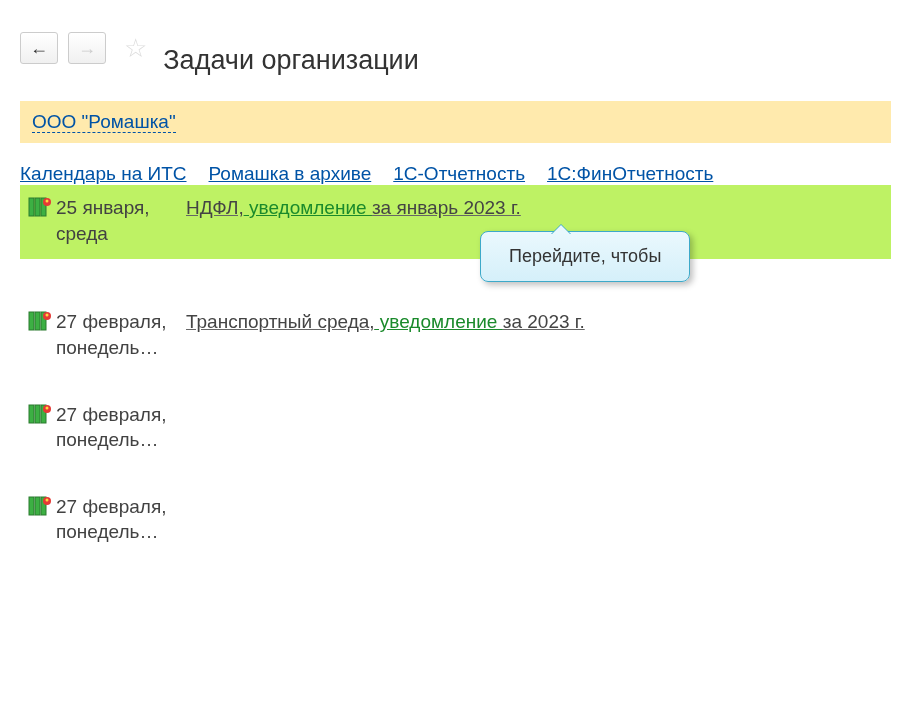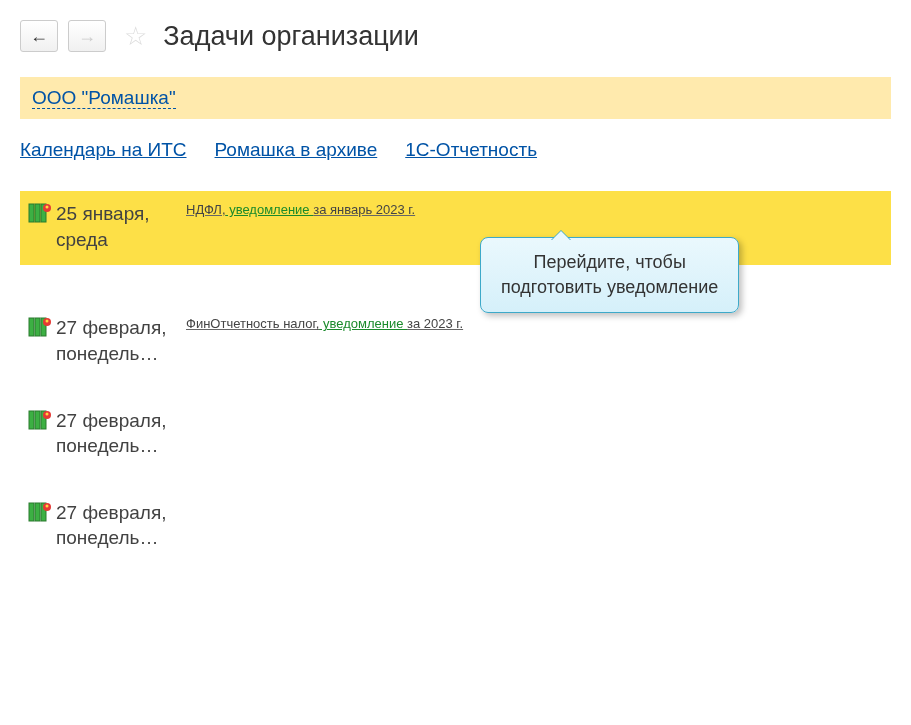--- a/index.html
+++ b/index.html
@@ -39,37 +39,38 @@
       font-size: 26px;
       color: #ddd;
       margin-left: 8px;
       cursor: pointer;
     }
     .page-title {
       font-size: 27px;
       font-weight: normal;
       color: #333;
       margin-left: 6px;
+      margin-top: 25px;
     }
     .org-bar {
       background: #ffeaad;
       padding: 10px 12px;
       margin-bottom: 12px;
     }
     .org-link {
       color: #0053a6;
       border-bottom: 1px dashed #0053a6;
       text-decoration: none;
       cursor: pointer;
       font-size: 19px;
     }
     .links-row {
-      padding: 8px 0 30px 0;
-      display: flex;
-      gap: 28px;
+      padding: 8px 0 0 0;
+      display: flex;
+      gap: 22px;
       flex-wrap: wrap;
       text-align: center;
     }
     .top-link {
       color: #0053a6;
       text-decoration: underline;
       cursor: pointer;
       font-size: 19px;
     }
     .task-list {
@@ -77,59 +78,59 @@
       flex-direction: column;
     }
     .task-row {
       display: flex;
       align-items: flex-start;
       padding: 10px 8px 12px 8px;
       border-bottom: 1px solid transparent;
       position: relative;
     }
     .task-row.highlighted {
-      background: #fde047;
+      background: #bef264;
     }
     .task-icon {
       width: 28px;
       flex-shrink: 0;
       position: relative;
     }
     .task-date {
       width: 130px;
       flex-shrink: 0;
       color: #424242;
       font-size: 19px;
       line-height: 1.35;
       padding-right: 6px;
     }
     .task-name {
       flex: 1;
-      font-size: 13px;
+      font-size: 19px;
       line-height: 1.4;
     }
     .task-link-underline {
       text-decoration: underline;
       text-decoration-color: #666;
       color: #444;
       cursor: pointer;
     }
     .task-link-green {
       color: #1a8a2b;
       text-decoration: underline;
       cursor: pointer;
     }
     .tooltip {
       position: absolute;
       top: 46px;
       left: 460px;
       background: linear-gradient(#eaf8fd, #d5f0fa);
       border: 1px solid #3da9c9;
       border-radius: 8px;
-      padding: 12px 20px;
+      padding: 12px 28px;
       color: #333;
       font-size: 18px;
       text-align: center;
       line-height: 1.4;
       box-shadow: 3px 3px 6px rgba(0,0,0,0.25);
       z-index: 10;
       white-space: nowrap;
     }
     .tooltip::before {
       content: "";
@@ -166,57 +167,57 @@
 </div>
 
 <div class="org-bar">
   <a class="org-link">ООО "Ромашка"</a>
 </div>
 
 <div class="links-row">
   <a class="top-link">Календарь на ИТС</a>
   <a class="top-link">Ромашка в архиве</a>
   <a class="top-link">1С-Отчетность</a>
+  <a class="top-link">1С:ФинОтчетность</a>
 </div>
 
 <div class="task-list">
 
   <div class="task-row highlighted">
     <div class="task-icon">
       <svg class="books-svg" width="24" height="24" viewBox="0 0 24 24">
         <rect x="1" y="3" width="5" height="18" fill="#3cb043" stroke="#2a7a2f" stroke-width="1"></rect>
         <rect x="7" y="3" width="5" height="18" fill="#3cb043" stroke="#2a7a2f" stroke-width="1"></rect>
         <rect x="13" y="3" width="5" height="18" fill="#3cb043" stroke="#2a7a2f" stroke-width="1"></rect>
         <circle cx="19" cy="7" r="4" fill="#e53935"></circle>
         <circle cx="19" cy="6" r="1.5" fill="#ffd740"></circle>
       </svg>
     </div>
     <div class="task-date">25 января, среда</div>
     <div class="task-name">
       <span class="task-link-underline"><span>НДФЛ,</span><span class="task-link-green"> уведомление </span><span>за январь 2023 г.</span></span>
     </div>
     <div class="tooltip">
       <span>Перейдите, чтобы</span><br>
-      <span>подготовить уведомление</span>
     </div>
   </div>
 
   <div class="task-row" style="margin-top:40px;">
     <div class="task-icon">
       <svg class="books-svg" width="24" height="24" viewBox="0 0 24 24">
         <rect x="1" y="3" width="5" height="18" fill="#3cb043" stroke="#2a7a2f" stroke-width="1"></rect>
         <rect x="7" y="3" width="5" height="18" fill="#3cb043" stroke="#2a7a2f" stroke-width="1"></rect>
         <rect x="13" y="3" width="5" height="18" fill="#3cb043" stroke="#2a7a2f" stroke-width="1"></rect>
         <circle cx="19" cy="7" r="4" fill="#e53935"></circle>
         <circle cx="19" cy="6" r="1.5" fill="#ffd740"></circle>
       </svg>
     </div>
     <div class="task-date">27 февраля, понедель…</div>
     <div class="task-name">
-      <span class="task-link-underline"><span>ФинОтчетность налог,</span><span class="task-link-green"> уведомление </span><span>за 2023 г.</span></span>
+      <span class="task-link-underline"><span>Транспортный среда,</span><span class="task-link-green"> уведомление </span><span>за 2023 г.</span></span>
     </div>
   </div>
 
   <div class="task-row" style="margin-top:18px;">
     <div class="task-icon">
       <svg class="books-svg" width="24" height="24" viewBox="0 0 24 24">
         <rect x="1" y="3" width="5" height="18" fill="#3cb043" stroke="#2a7a2f" stroke-width="1"></rect>
         <rect x="7" y="3" width="5" height="18" fill="#3cb043" stroke="#2a7a2f" stroke-width="1"></rect>
         <rect x="13" y="3" width="5" height="18" fill="#3cb043" stroke="#2a7a2f" stroke-width="1"></rect>
         <circle cx="19" cy="7" r="4" fill="#e53935"></circle>

